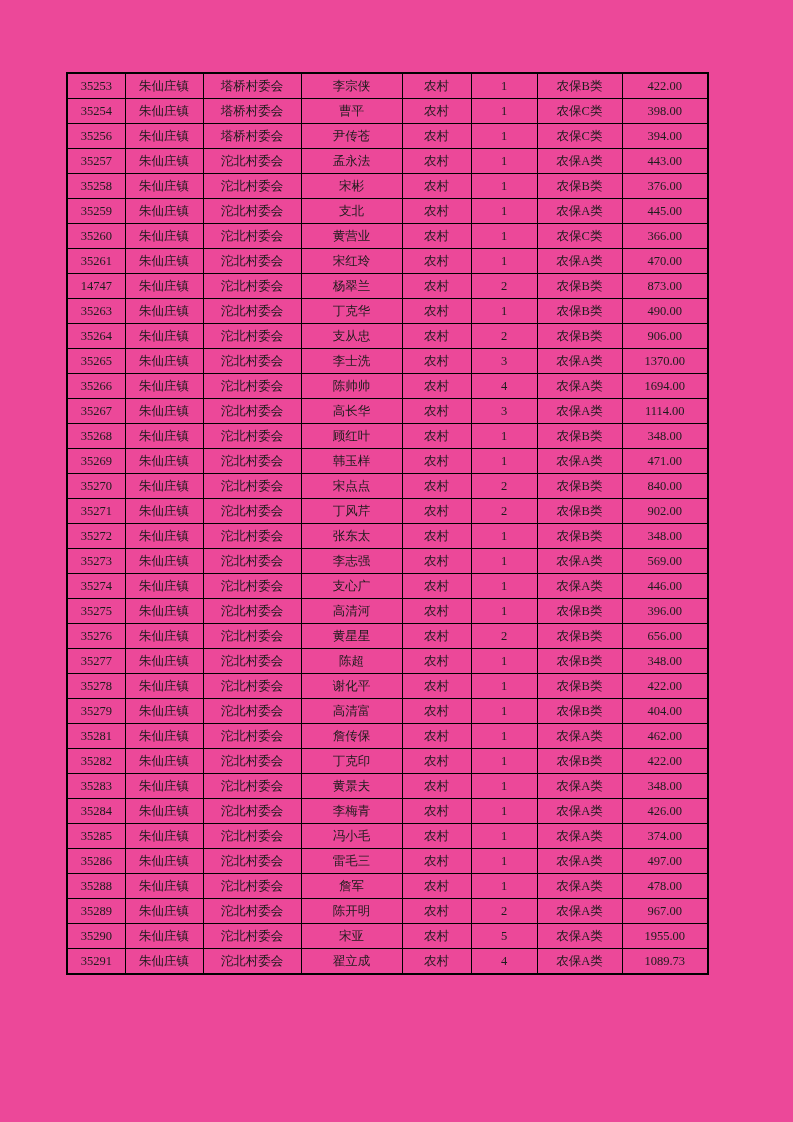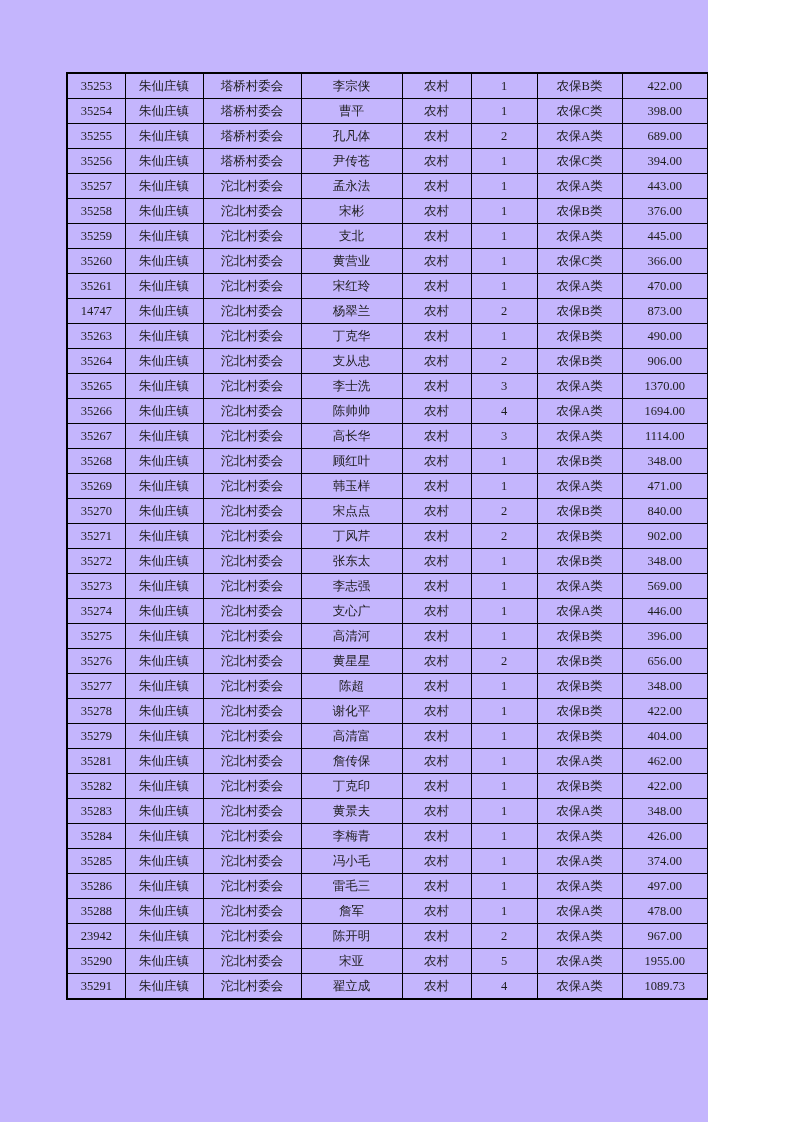--- a/index.html
+++ b/index.html
@@ -2,23 +2,23 @@
 <html><head>
 <meta charset="utf-8">
 <style>
   html, body {
     margin: 0;
     padding: 0;
     background: #ffffff;
   }
   .page {
     position: relative;
-    width: 708px;
+    width: 793px;
     height: 1122px;
-    background: #c4b5fd;
+    background: #ec4899;
     overflow: hidden;
   }
   table.roster {
     position: absolute;
     left: 66px;
     top: 72px;
     width: 641px;
     border-collapse: collapse;
     table-layout: fixed;
     border: 2px solid #000000;
@@ -66,30 +66,20 @@
           <td>35254</td>
           <td>朱仙庄镇</td>
           <td>塔桥村委会</td>
           <td>曹平</td>
           <td>农村</td>
           <td>1</td>
           <td>农保C类</td>
           <td>398.00</td>
         </tr>
         <tr>
-          <td>35255</td>
-          <td>朱仙庄镇</td>
-          <td>塔桥村委会</td>
-          <td>孔凡体</td>
-          <td>农村</td>
-          <td>2</td>
-          <td>农保A类</td>
-          <td>689.00</td>
-        </tr>
-        <tr>
           <td>35256</td>
           <td>朱仙庄镇</td>
           <td>塔桥村委会</td>
           <td>尹传苍</td>
           <td>农村</td>
           <td>1</td>
           <td>农保C类</td>
           <td>394.00</td>
         </tr>
         <tr>
@@ -386,21 +376,21 @@
           <td>35288</td>
           <td>朱仙庄镇</td>
           <td>沱北村委会</td>
           <td>詹军</td>
           <td>农村</td>
           <td>1</td>
           <td>农保A类</td>
           <td>478.00</td>
         </tr>
         <tr>
-          <td>23942</td>
+          <td>35289</td>
           <td>朱仙庄镇</td>
           <td>沱北村委会</td>
           <td>陈开明</td>
           <td>农村</td>
           <td>2</td>
           <td>农保A类</td>
           <td>967.00</td>
         </tr>
         <tr>
           <td>35290</td>

